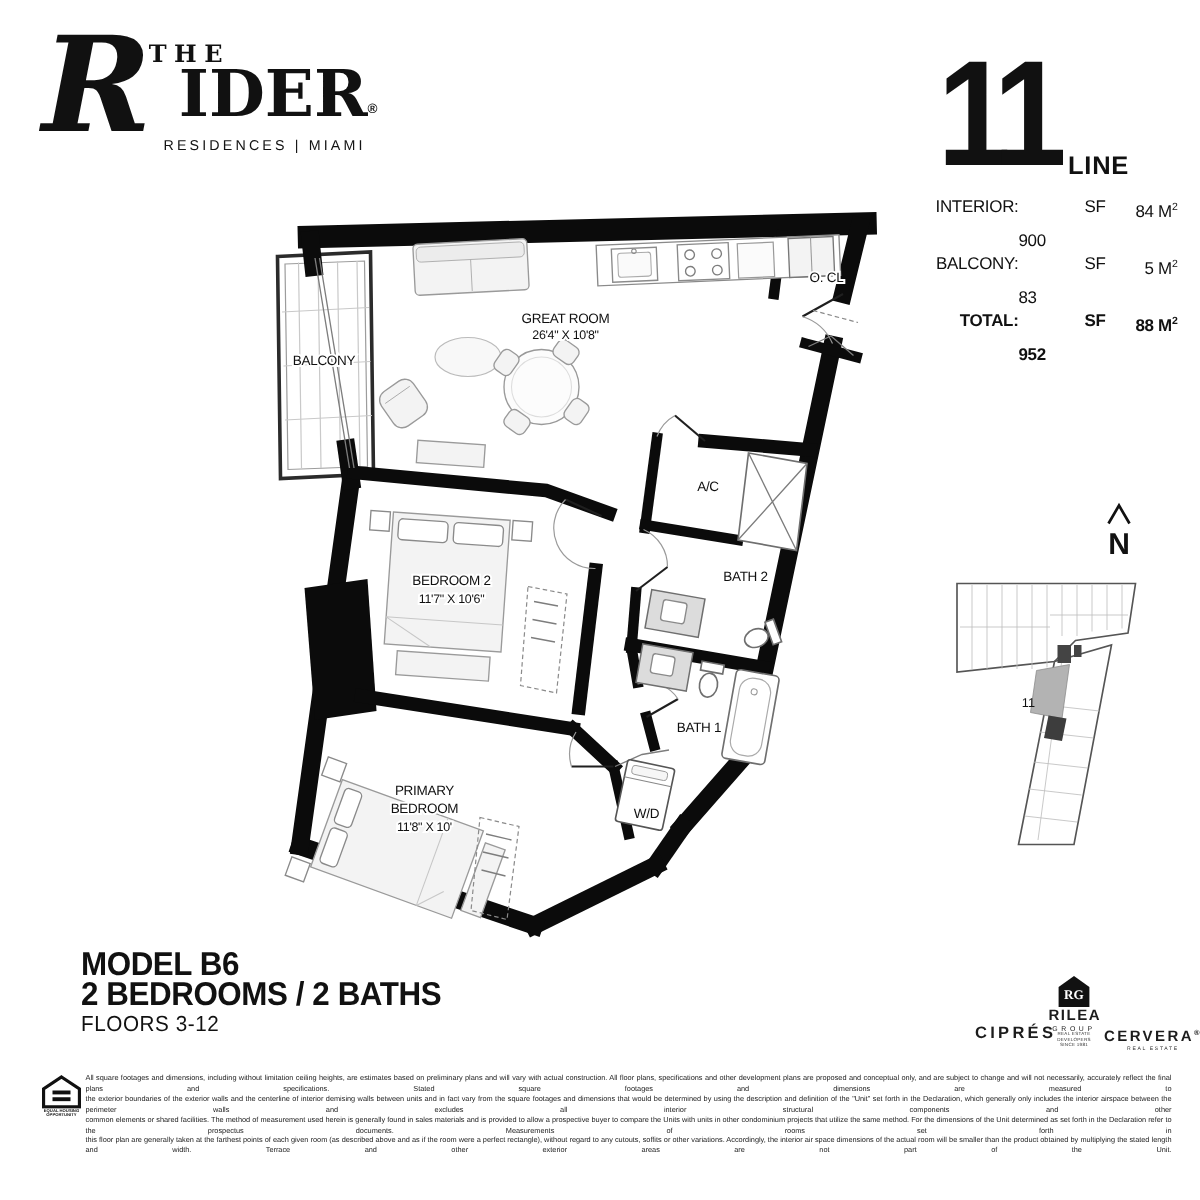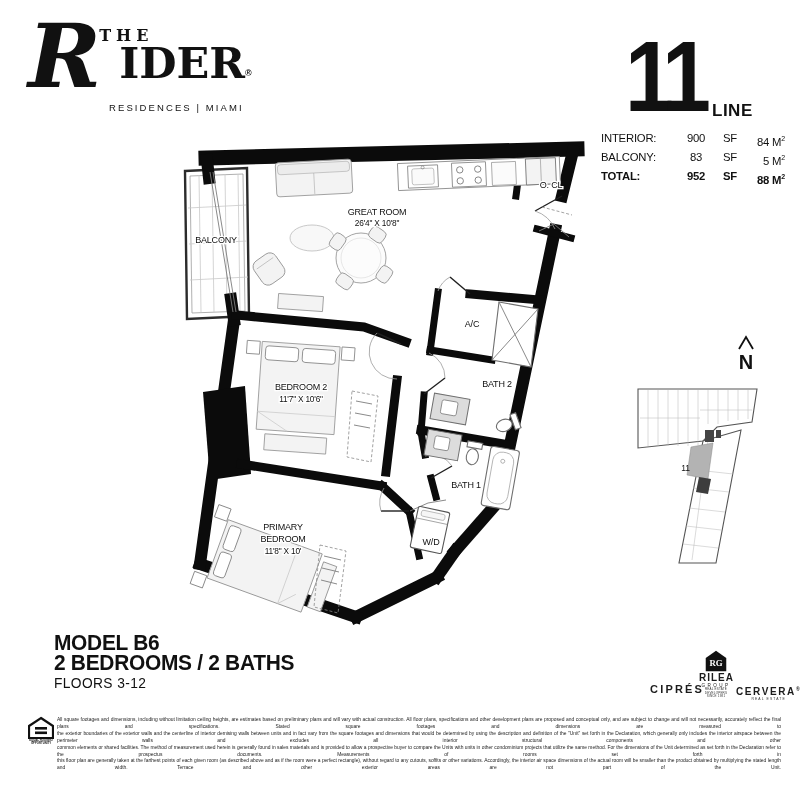--- a/index.html
+++ b/index.html
@@ -10,33 +10,33 @@
   
   #logo{left:28px;top:18px;display:flex;}
   .logo-r{font-family:"DejaVu Serif",serif;font-style:italic;font-weight:700;
           font-size:88px;line-height:76px;letter-spacing:-4px;}
   .logo-col{margin-left:2px;padding-top:10px;}
   .logo-the{font-family:"DejaVu Serif",serif;font-weight:700;font-size:16px;
             letter-spacing:5px;line-height:16px;}
   .logo-ider{font-family:"DejaVu Serif",serif;font-weight:700;font-size:43px;
              line-height:38px;letter-spacing:0px;margin-left:20px;}
   .logo-reg{font-size:9px;font-family:"Liberation Sans",sans-serif;vertical-align:2px;}
-  #logo-tagline{left:109px;top:102px;font-size:9.5px;letter-spacing:2.1px;color:#131313;}
+  #logo-tagline{left:109px;top:92px;font-size:9.5px;letter-spacing:2.1px;color:#131313;}
 
   
   #line-num{left:598px;top:30px;width:106px;text-align:right;
             font-size:100px;font-weight:800;letter-spacing:-8px;line-height:92px;
             transform:scaleX(.88);transform-origin:right;}
   #line-lbl{left:712px;top:101px;font-size:17px;font-weight:700;letter-spacing:.5px;}
 
   
   #areas{left:601px;top:131px;width:184px;font-size:11.3px;letter-spacing:-.2px;}
   .arow{display:grid;grid-template-columns:78px 34px 24px 48px;line-height:15px;}
-  .arow .lab{text-align:left;}
-  .arow .sfv{text-align:center;}
+  .arow .lab{text-align:right;}
+  .arow .sfv{text-align:left;margin-top:23px;}
   .arow .sfu{text-align:right;padding-left:4px;}
   .arow .m2{text-align:right;}
   .arow sup{font-size:7px;}
   .arow.total{font-weight:700;}
 
   
   #model{left:54px;top:633px;transform:scaleX(.95);transform-origin:left;}
   .model-title{font-size:22px;font-weight:700;line-height:20px;letter-spacing:-.3px;}
   .model-floors{font-size:14.5px;font-weight:400;letter-spacing:.4px;margin-top:2px;}
 

